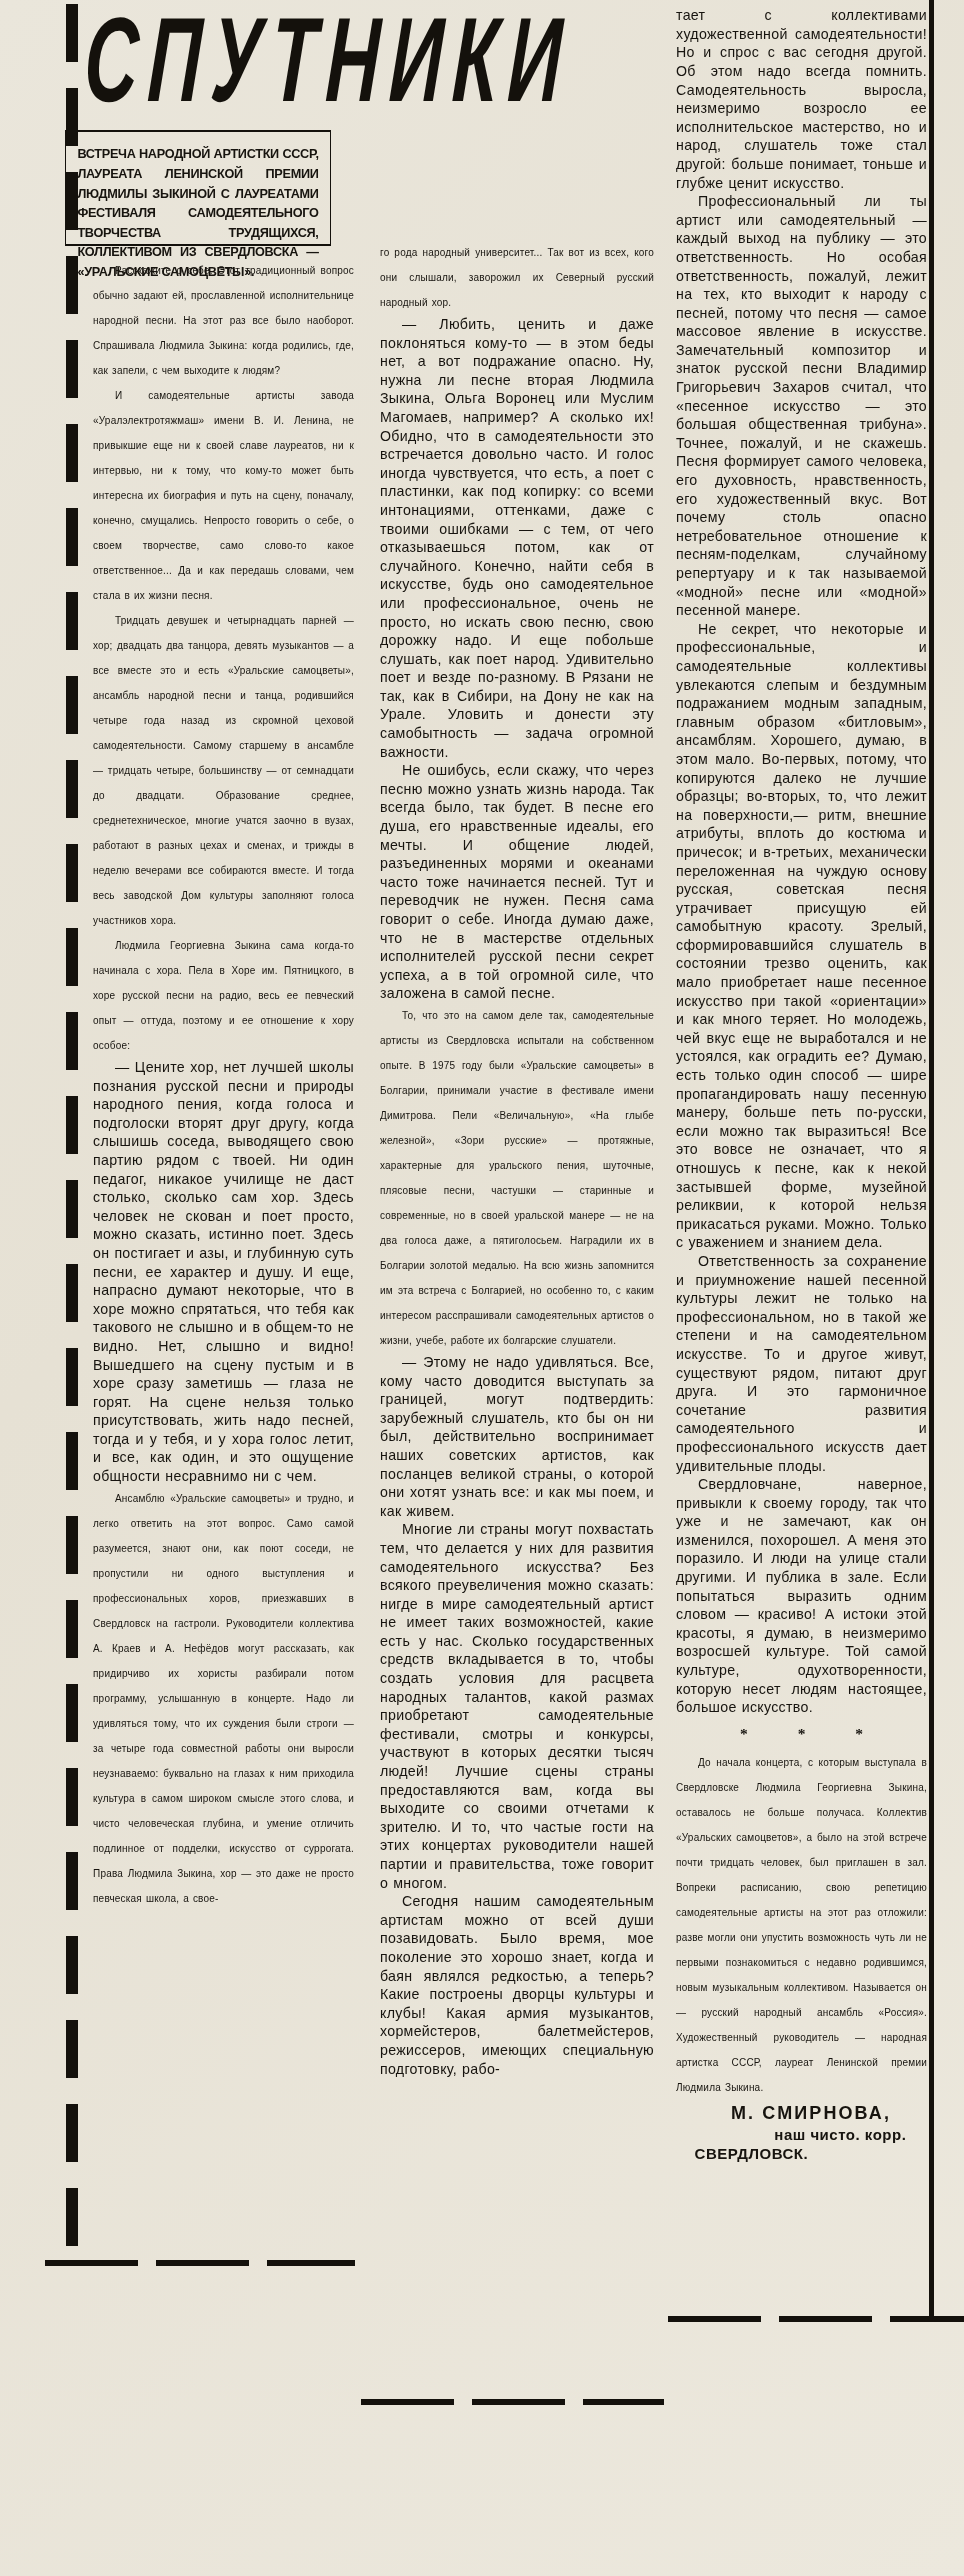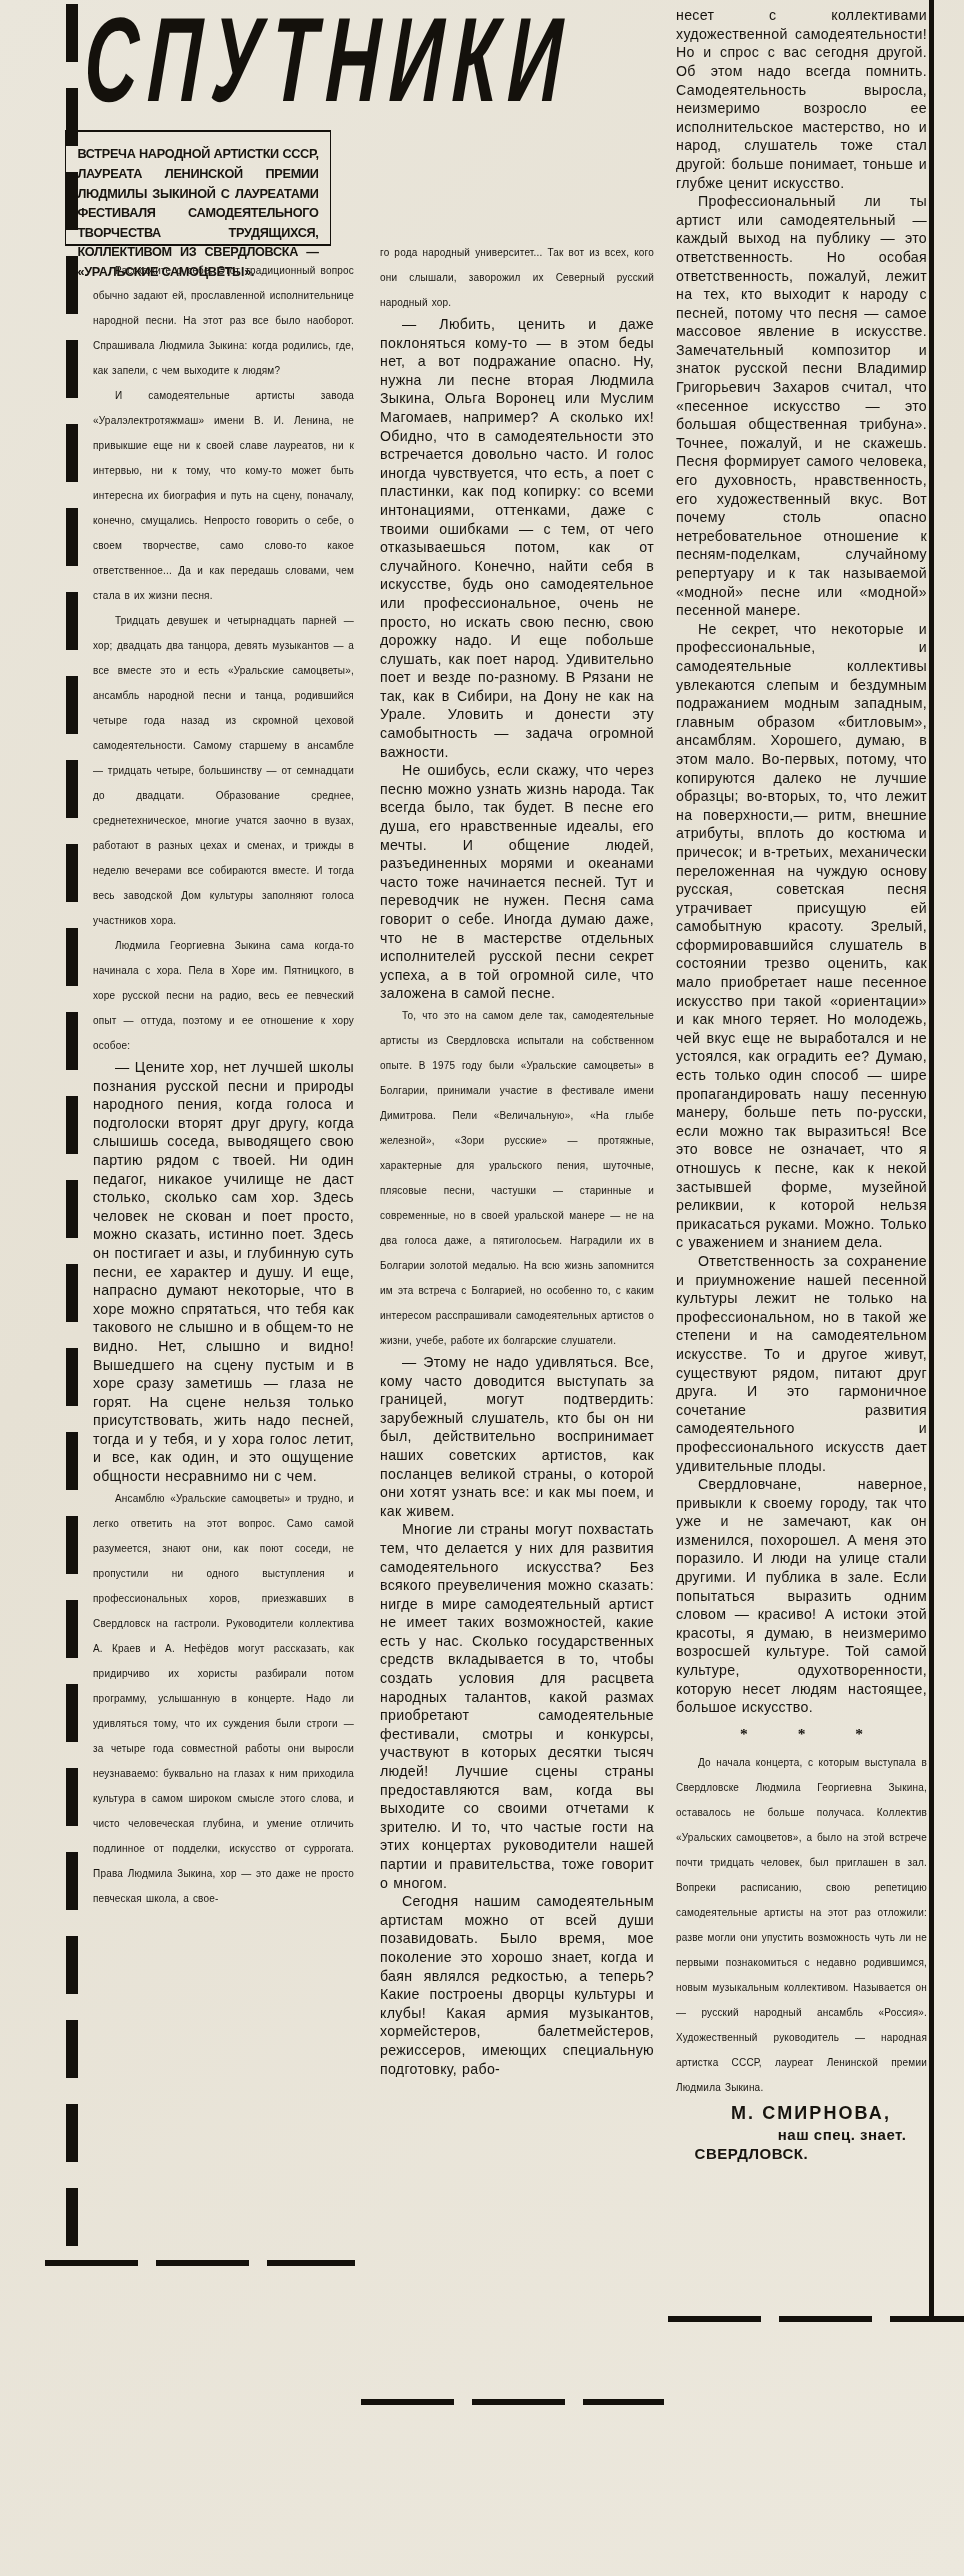--- a/index.html
+++ b/index.html
@@ -116,26 +116,26 @@
     <p class="serif no-indent">го рода народный университет... Так вот из всех, кого они слышали, заворожил их Северный русский народный хор.</p>
     <p class="sans">— Любить, ценить и даже поклоняться кому-то — в этом беды нет, а вот подражание опасно. Ну, нужна ли песне вторая Людмила Зыкина, Ольга Воронец или Муслим Магомаев, например? А сколько их! Обидно, что в самодеятельности это встречается довольно часто. И голос иногда чувствуется, что есть, а поет с пластинки, как под копирку: со всеми интонациями, оттенками, даже с твоими ошибками — с тем, от чего отказываешься потом, как от случайного. Конечно, найти себя в искусстве, будь оно самодеятельное или профессиональное, очень не просто, но искать свою песню, свою дорожку надо. И еще побольше слушать, как поет народ. Удивительно поет и везде по-разному. В Рязани не так, как в Сибири, на Дону не как на Урале. Уловить и донести эту самобытность — задача огромной важности.</p>
     <p class="sans">Не ошибусь, если скажу, что через песню можно узнать жизнь народа. Так всегда было, так будет. В песне его душа, его нравственные идеалы, его мечты. И общение людей, разъединенных морями и океанами часто тоже начинается песней. Тут и переводчик не нужен. Песня сама говорит о себе. Иногда думаю даже, что не в мастерстве отдельных исполнителей русской песни секрет успеха, а в той огромной силе, что заложена в самой песне.</p>
     <p class="serif">То, что это на самом деле так, самодеятельные артисты из Свердловска испытали на собственном опыте. В 1975 году были «Уральские самоцветы» в Болгарии, принимали участие в фестивале имени Димитрова. Пели «Величальную», «На глыбе железной», «Зори русские» — протяжные, характерные для уральского пения, шуточные, плясовые песни, частушки — старинные и современные, но в своей уральской манере — не на два голоса даже, а пятиголосьем. Наградили их в Болгарии золотой медалью. На всю жизнь запомнится им эта встреча с Болгарией, но особенно то, с каким интересом расспрашивали самодеятельных артистов о жизни, учебе, работе их болгарские слушатели.</p>
     <p class="sans">— Этому не надо удивляться. Все, кому часто доводится выступать за границей, могут подтвердить: зарубежный слушатель, кто бы он ни был, действительно воспринимает наших советских артистов, как посланцев великой страны, о которой они хотят узнать все: и как мы поем, и как живем.</p>
     <p class="sans">Многие ли страны могут похвастать тем, что делается у них для развития самодеятельного искусства? Без всякого преувеличения можно сказать: нигде в мире самодеятельный артист не имеет таких возможностей, какие есть у нас. Сколько государственных средств вкладывается в то, чтобы создать условия для расцвета народных талантов, какой размах приобретают самодеятельные фестивали, смотры и конкурсы, участвуют в которых десятки тысяч людей! Лучшие сцены страны предоставляются вам, когда вы выходите со своими отчетами к зрителю. И то, что частые гости на этих концертах руководители нашей партии и правительства, тоже говорит о многом.</p>
     <p class="sans">Сегодня нашим самодеятельным артистам можно от всей души позавидовать. Было время, мое поколение это хорошо знает, когда и баян являлся редкостью, а теперь? Какие построены дворцы культуры и клубы! Какая армия музыкантов, хормейстеров, балетмейстеров, режиссеров, имеющих специальную подготовку, рабо-</p>
   </div>
 
   <div class="col" id="col-3">
-    <p class="sans no-indent">несет с коллективами художественной самодеятельности! Но и спрос с вас сегодня другой. Об этом надо всегда помнить. Самодеятельность выросла, неизмеримо возросло ее исполнительское мастерство, но и народ, слушатель тоже стал другой: больше понимает, тоньше и глубже ценит искусство.</p>
+    <p class="sans no-indent">тает с коллективами художественной самодеятельности! Но и спрос с вас сегодня другой. Об этом надо всегда помнить. Самодеятельность выросла, неизмеримо возросло ее исполнительское мастерство, но и народ, слушатель тоже стал другой: больше понимает, тоньше и глубже ценит искусство.</p>
     <p class="sans">Профессиональный ли ты артист или самодеятельный — каждый выход на публику — это ответственность. Но особая ответственность, пожалуй, лежит на тех, кто выходит к народу с песней, потому что песня — самое массовое явление в искусстве. Замечательный композитор и знаток русской песни Владимир Григорьевич Захаров считал, что «песенное искусство — это большая общественная трибуна». Точнее, пожалуй, и не скажешь. Песня формирует самого человека, его духовность, нравственность, его художественный вкус. Вот почему столь опасно нетребовательное отношение к песням-поделкам, случайному репертуару и к так называемой «модной» песне или «модной» песенной манере.</p>
     <p class="sans">Не секрет, что некоторые и профессиональные, и самодеятельные коллективы увлекаются слепым и бездумным подражанием модным западным, главным образом «битловым», ансамблям. Хорошего, думаю, в этом мало. Во-первых, потому, что копируются далеко не лучшие образцы; во-вторых, то, что лежит на поверхности,— ритм, внешние атрибуты, вплоть до костюма и причесок; и в-третьих, механически переложенная на чуждую основу русская, советская песня утрачивает присущую ей самобытную красоту. Зрелый, сформировавшийся слушатель в состоянии трезво оценить, как мало приобретает наше песенное искусство при такой «ориентации» и как много теряет. Но молодежь, чей вкус еще не выработался и не устоялся, как оградить ее? Думаю, есть только один способ — шире пропагандировать нашу песенную манеру, больше петь по-русски, если можно так выразиться! Все это вовсе не означает, что я отношусь к песне, как к некой застывшей форме, музейной реликвии, к которой нельзя прикасаться руками. Можно. Только с уважением и знанием дела.</p>
     <p class="sans">Ответственность за сохранение и приумножение нашей песенной культуры лежит не только на профессиональном, но в такой же степени и на самодеятельном искусстве. То и другое живут, существуют рядом, питают друг друга. И это гармоничное сочетание развития самодеятельного и профессионального искусств дает удивительные плоды.</p>
     <p class="sans">Свердловчане, наверное, привыкли к своему городу, так что уже и не замечают, как он изменился, похорошел. А меня это поразило. И люди на улице стали другими. И публика в зале. Если попытаться выразить одним словом — красиво! А истоки этой красоты, я думаю, в неизмеримо возросшей культуре. Той самой культуре, одухотворенности, которую несет людям настоящее, большое искусство.</p>
     <div class="asterisk-sep">* * *</div>
     <p class="serif">До начала концерта, с которым выступала в Свердловске Людмила Георгиевна Зыкина, оставалось не больше получаса. Коллектив «Уральских самоцветов», а было на этой встрече почти тридцать человек, был приглашен в зал. Вопреки расписанию, свою репетицию самодеятельные артисты на этот раз отложили: разве могли они упустить возможность чуть ли не первыми познакомиться с недавно родившимся, новым музыкальным коллективом. Называется он — русский народный ансамбль «Россия». Художественный руководитель — народная артистка СССР, лауреат Ленинской премии Людмила Зыкина.</p>
     <div class="sig sig-name">М. СМИРНОВА,</div>
-    <div class="sig sig-role">наш спец. знает.</div>
+    <div class="sig sig-role">наш чисто. корр.</div>
     <div class="sig sig-city">СВЕРДЛОВСК.</div>
   </div>
 
 </div>
 
 
 </body></html>

